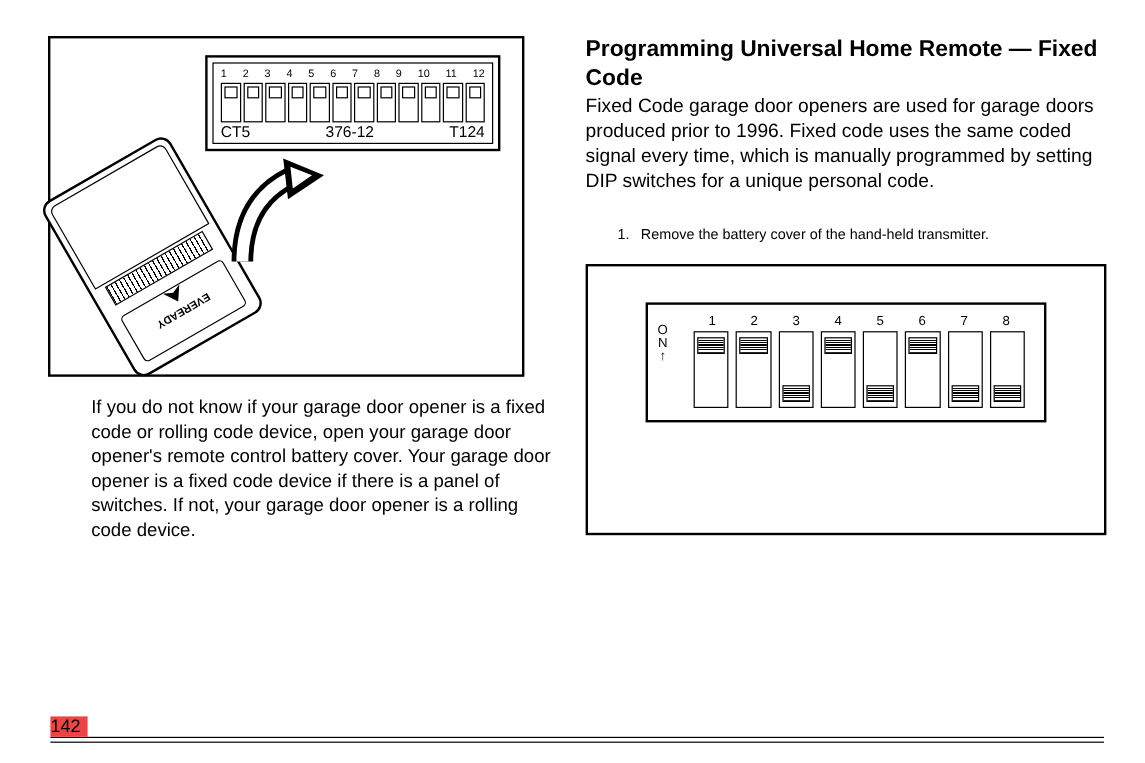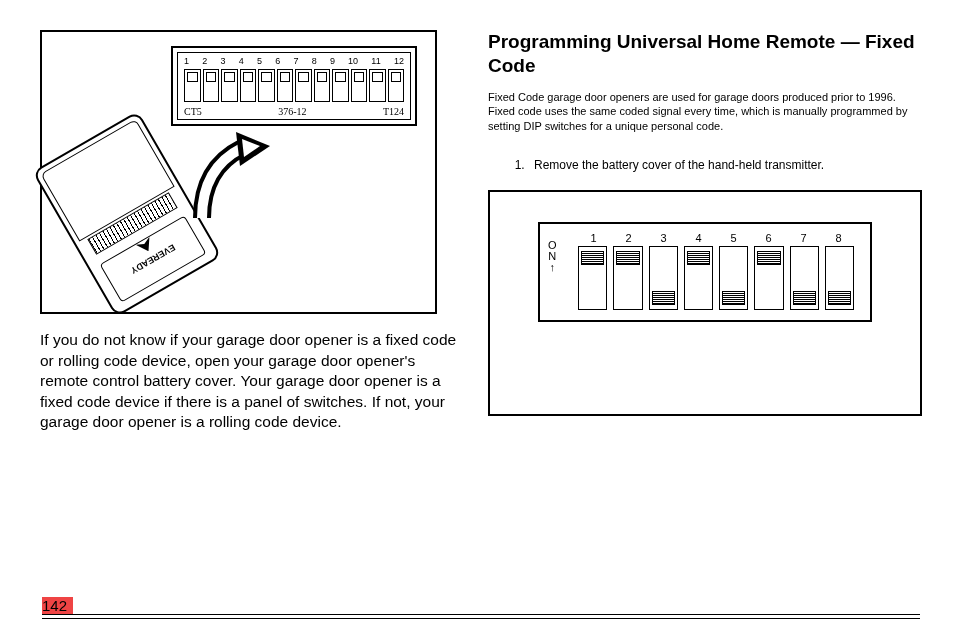--- a/index.html
+++ b/index.html
@@ -63,22 +63,22 @@
     left: 2px; right: 2px;
     height: 8px;
     top: 2px;
     background: #fff;
     border: 1px solid #000;
   }
   .dip-labelrow {
     position: absolute;
     bottom: 2px; left: 6px; right: 6px;
     display: flex; justify-content: space-between;
-    font-size: 10px;
-    font-family: Liberation Serif, serif;
+    font-size: 13px;
+    font-family: Liberation Sans, sans-serif;
   }
 
   
   .remote {
     position: absolute;
     left: 24px; top: 98px;
     width: 122px; height: 168px;
     transform: rotate(-30deg);
   }
   .remote-body {
@@ -126,28 +126,29 @@
   .arrow {
     position: absolute;
     left: 150px; top: 96px;
     width: 80px; height: 96px;
   }
 
   .para {
     font-size: 15.5px;
     line-height: 1.33;
     margin-top: 16px;
+    margin-left: 36px;
   }
 
   .heading {
     font-size: 19px;
     font-weight: bold;
     line-height: 1.25;
   }
-  .rpara { font-size: 11px; line-height: 1.33; margin-top: 12px; }
+  .rpara { font-size: 16px; line-height: 1.33; }
   .steps { margin-top: 25px; padding-left: 40px; font-size: 12px; line-height: 1.33; }
   .steps li { padding-left: 6px; }
 
   
   .fig2 {
     border: 2px solid #000;
     width: 434px; height: 226px;
     margin-top: 16px;
     position: relative;
   }

